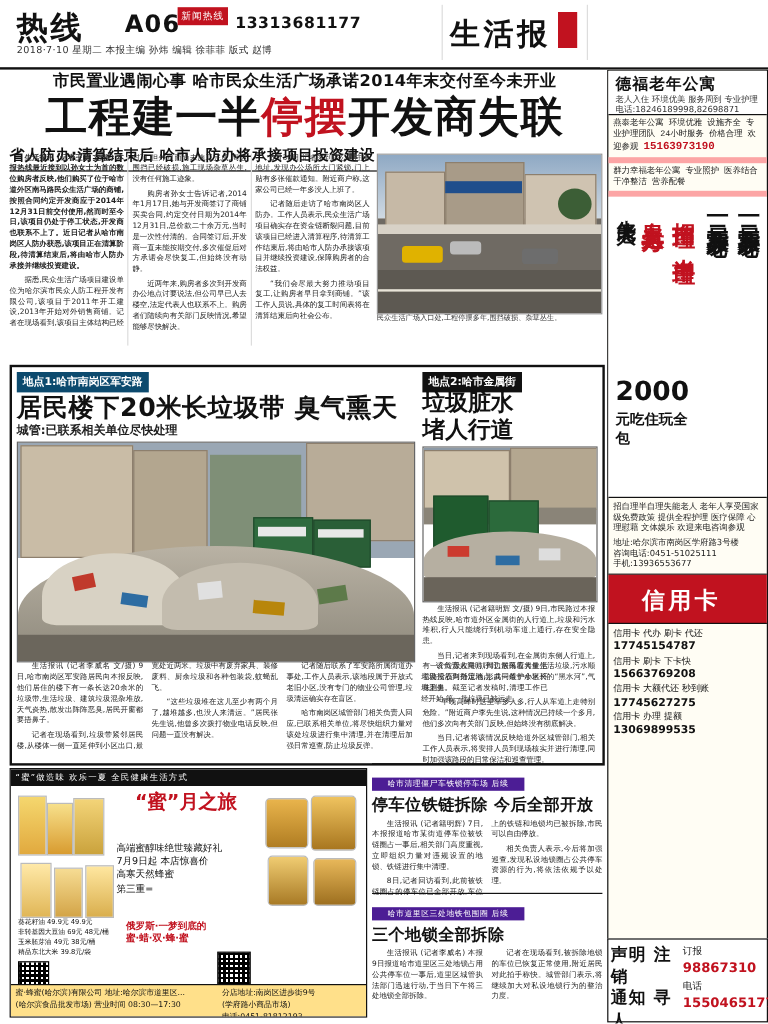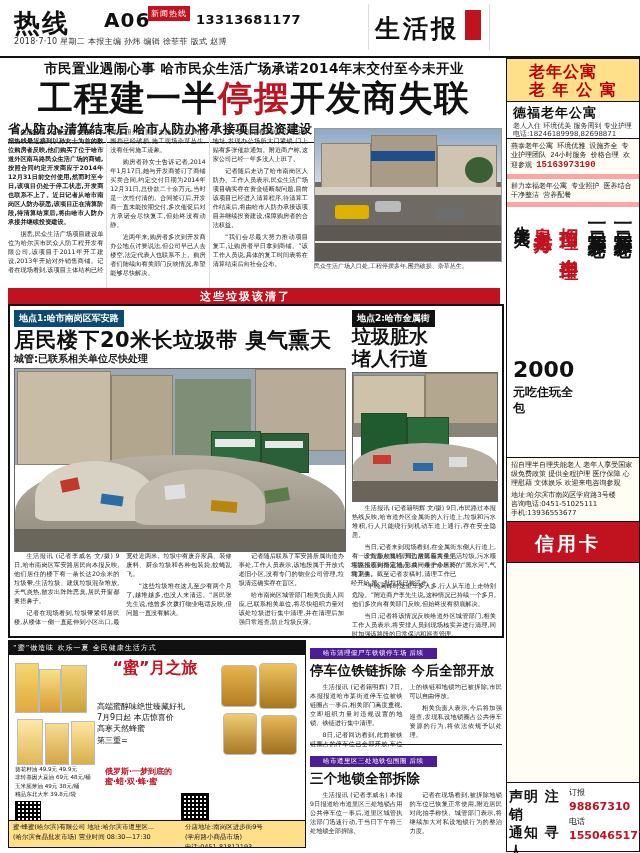--- a/index.html
+++ b/index.html
@@ -173,23 +173,20 @@
     <div style="position:absolute;left:0;top:58px;width:186px;height:8px;background:#d8d2c7;"></div>
     <div class="car" style="left:20px;top:76px;width:34px;height:14px;background:#e0b200;"></div>
     <div class="car" style="left:60px;top:72px;width:26px;height:11px;background:#bbb;"></div>
     <div class="car" style="left:120px;top:78px;width:30px;height:13px;background:#6d6d6d;"></div>
     <div style="position:absolute;left:0;top:96px;width:186px;height:36px;background:#5d5952;"></div>
     <div style="position:absolute;left:0;top:112px;width:186px;height:2px;background:#e8e4d8;"></div>
     <div class="tree" style="left:150px;top:28px;width:28px;height:26px;"></div>
   </div>
   <div class="photo-cap-top">民众生活广场入口处,工程停摆多年,围挡破损、杂草丛生。</div>
 
-  <div class="banner">
-    <div class="b-t">这些垃圾该清了</div>
-  </div>
   <div class="mid-frame"></div>
 
   <div class="loc1">地点1:哈市南岗区军安路</div>
   <div class="feat-h">居民楼下20米长垃圾带 臭气熏天</div>
   <div class="feat-sub">城管:已联系相关单位尽快处理</div>
 
   <div class="feat-img">
     <div style="position:absolute;left:0;top:0;width:330px;height:96px;background:#9aa7b4;"></div>
     <div class="bld" style="left:2px;top:2px;width:92px;height:92px;background:#c9bca6;"></div>
     <div class="bld" style="left:96px;top:6px;width:60px;height:88px;background:#b3a68f;"></div>
@@ -311,24 +308,20 @@
   <div class="news3">
     <span class="news-tag">哈市道里区三处地铁包围圈 后续</span>
     <div class="news-h">三个地锁全部拆除</div>
     <div class="news-cols">
       <p>生活报讯 (记者李威名) 本报9日报道哈市道里区三处地锁占用公共停车位一事后,道里区城管执法部门迅速行动,于当日下午将三处地锁全部拆除。</p>
       <p>记者在现场看到,被拆除地锁的车位已恢复正常使用,附近居民对此拍手称快。城管部门表示,将继续加大对私设地锁行为的整治力度。</p>
     </div>
   </div>
 
   <div class="rail">
-    <div class="rail-top">
-      <div class="t1">老年公寓</div>
-      <div class="t2">老 年 公 寓</div>
-    </div>
     <div class="rail-sub">
       <div class="s1">德福老年公寓</div>
       <div class="s2">老人入住 环境优美 服务周到 专业护理</div>
       <div class="s3">电话:18246189998,82698871</div>
     </div>
     <div class="rail-blk">
       <span>燕泰老年公寓  环境优雅 设施齐全 专业护理团队 24小时服务 价格合理 欢迎参观</span>
       <b style="font-size:9px;color:#c1121f;">15163973190</b>
     </div>
     <div class="rail-blk">
@@ -349,20 +342,38 @@
       <div>招自理半自理失能老人 老年人享受国家级免费政策 提供全程护理 医疗保障 心理慰藉 文体娱乐 欢迎来电咨询参观</div>
       <div style="margin-top:2px;white-space:pre-line;">地址:哈尔滨市南岗区学府路3号楼
 咨询电话:0451-51025111
 手机:13936553677</div>
     </div>
 
     <div class="credit">
       <span>信用卡</span>
     </div>
 
+    <div class="rail-phones">
+      <div>
+        <span>信用卡 代办 刷卡 代还</span><br>
+        <b>17745154787</b>
+      </div>
+      <div>
+        <span>信用卡 刷卡 下卡快</span><br>
+        <b>15663769208</b>
+      </div>
+      <div>
+        <span>信用卡 大额代还 秒到账</span><br>
+        <b>17745627275</b>
+      </div>
+      <div>
+        <span>信用卡 办理 提额</span><br>
+        <b>13069899535</b>
+      </div>
+    </div>
   </div>
 
   <div class="rail-bottom">
     <div class="rb-left" style="white-space:pre-line;">声明 注销
 通知 寻人</div>
     <div class="rb-right">
       <span>订报</span>
       <span class="big">98867310</span><br>
       <span>电话</span>
       <span class="big">15504651771</span>

